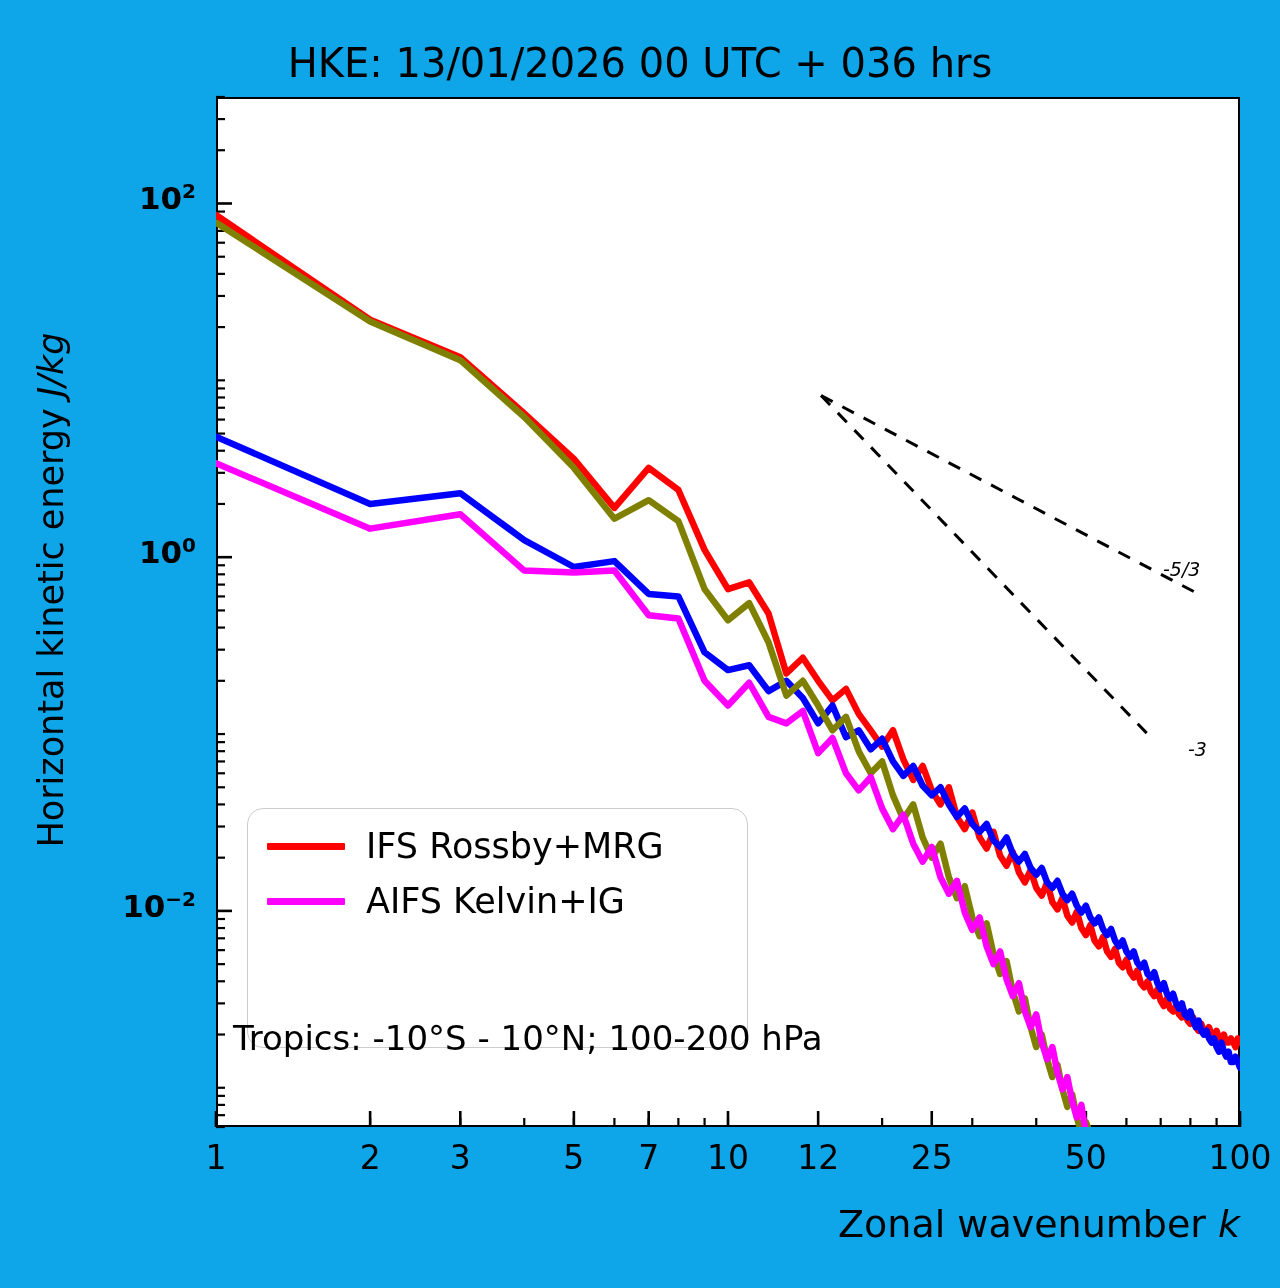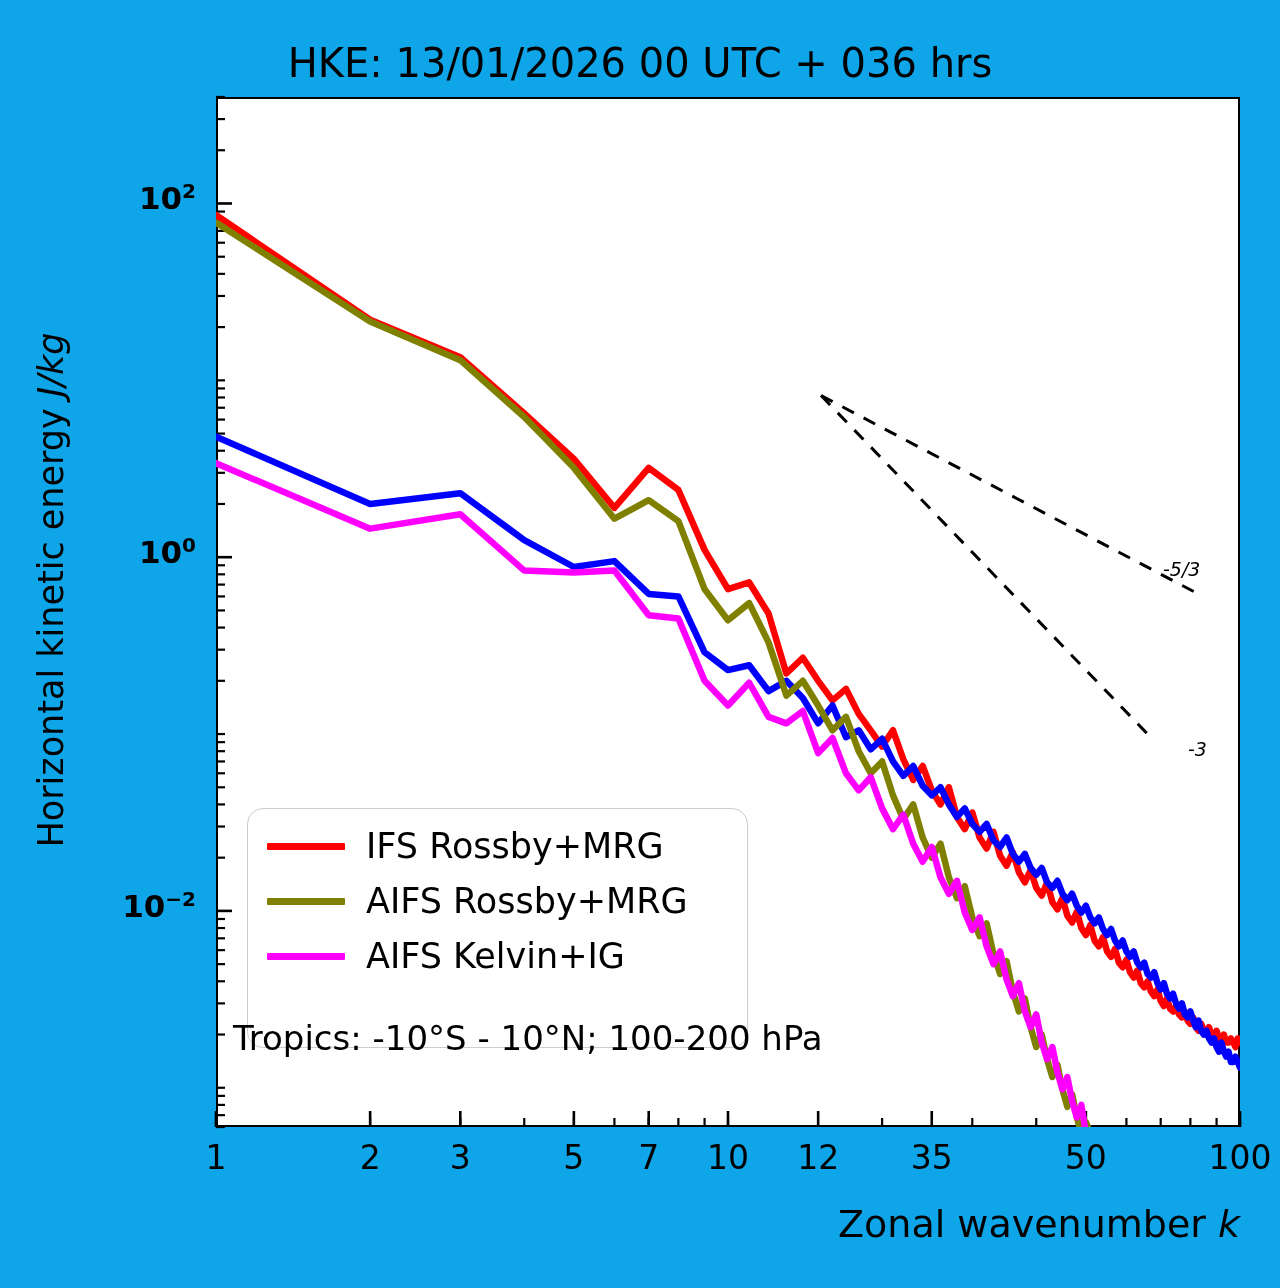--- a/index.html
+++ b/index.html
@@ -173,39 +173,35 @@
       <div class="ytick-label" style="top: 888.907px; width: 170px; left: 26px; right: auto; text-align: right;">10<sup>−2</sup></div>
     </div>
   <div id="xtick-labels">
       <div class="xtick-label" style="left: 156px; top: 1141px;">1</div>
       <div class="xtick-label" style="left: 310.127px; top: 1141px;">2</div>
       <div class="xtick-label" style="left: 400.286px; top: 1141px;">3</div>
       <div class="xtick-label" style="left: 513.873px; top: 1141px;">5</div>
       <div class="xtick-label" style="left: 588.69px; top: 1141px;">7</div>
       <div class="xtick-label" style="left: 668px; top: 1141px;">10</div>
       <div class="xtick-label" style="left: 758.159px; top: 1141px;">12</div>
-      <div class="xtick-label" style="left: 871.745px; top: 1141px;">35</div>
+      <div class="xtick-label" style="left: 871.745px; top: 1141px;">25</div>
       <div class="xtick-label" style="left: 1025.87px; top: 1141px;">50</div>
       <div class="xtick-label" style="left: 1180px; top: 1141px;">100</div>
     </div>
 
   <div id="ylabel-wrap"><span>Horizontal kinetic energy </span><i>J/kg</i></div>
 
   <div id="xlabel"><span>Zonal wavenumber </span><i>k</i></div>
 
   <div id="legend-box">
       <div class="legend-row">
         <div class="legend-swatch" style="background: rgb(255, 0, 0);"></div>
         <div class="legend-text">IFS Rossby+MRG</div>
       </div>
       <div class="legend-row">
-        <div class="legend-swatch" style="background: rgb(128, 128, 0);"></div>
-        <div class="legend-text">AIFS Rossby+MRG</div>
-      </div>
-      <div class="legend-row">
         <div class="legend-swatch" style="background: rgb(255, 0, 255);"></div>
         <div class="legend-text">AIFS Kelvin+IG</div>
       </div>
     </div>
 
   <div id="region-note">Tropics: -10°S - 10°N; 100-200 hPa</div>
 
   <div class="slope-label" id="slope-label-53" style="left:1163px;top:558px;">-5/3</div>
   <div class="slope-label" id="slope-label-3" style="left:1188px;top:738px;">-3</div>
 

